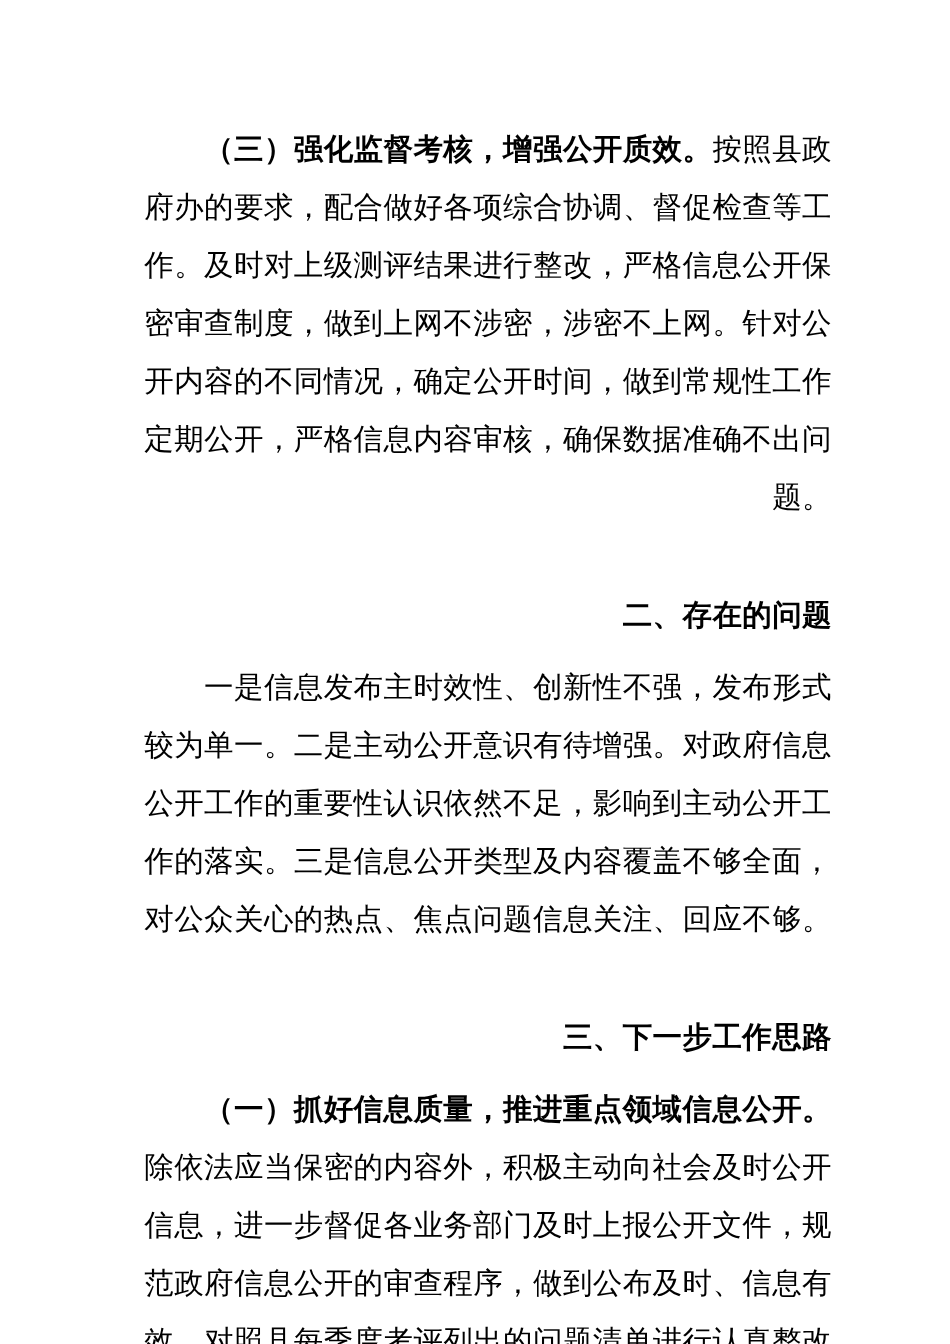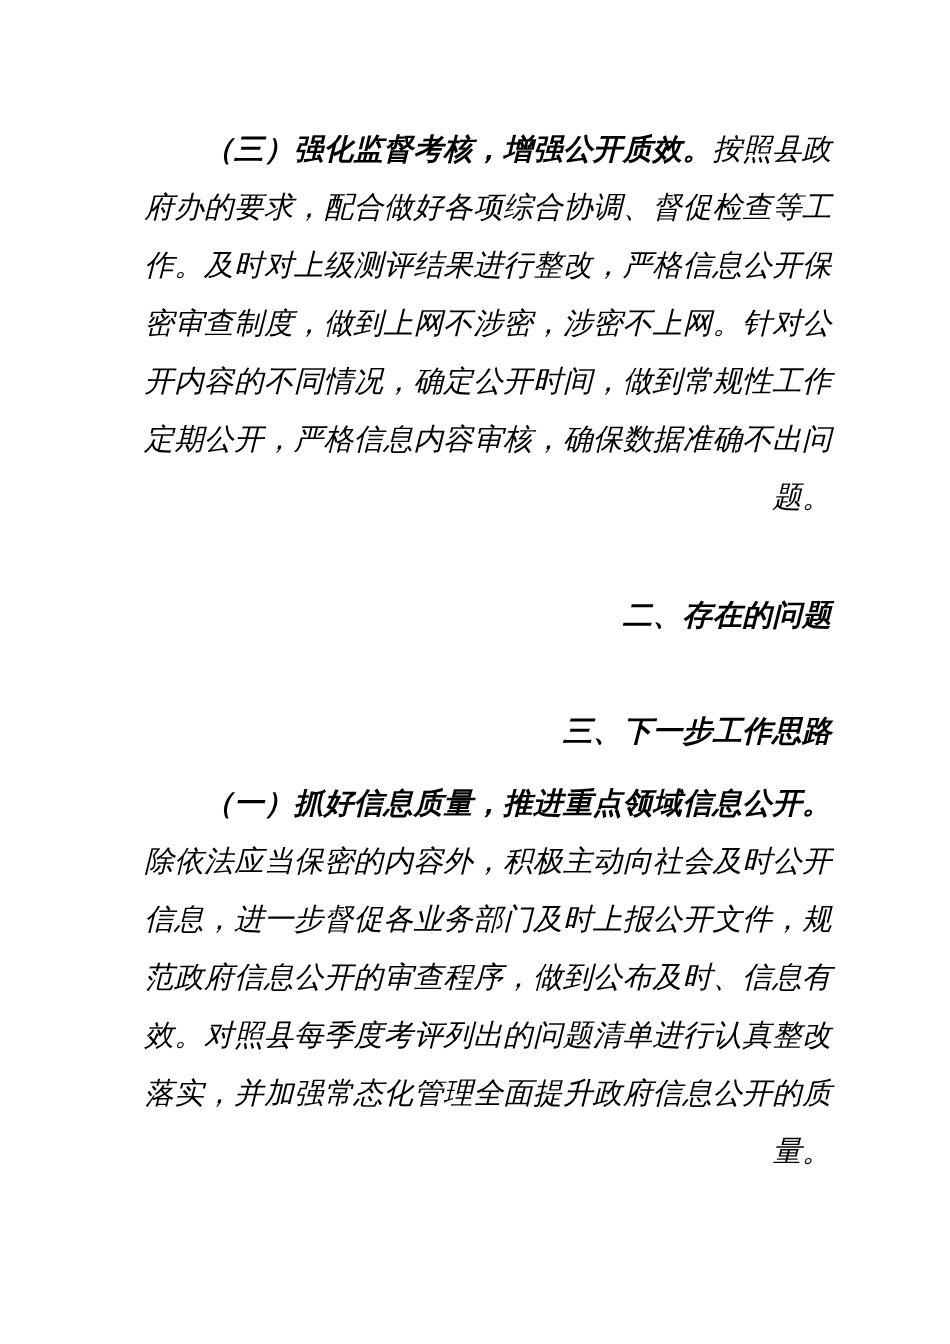--- a/index.html
+++ b/index.html
@@ -13,21 +13,20 @@
     font-family: "Liberation Sans", sans-serif;
     color: #000000;
     overflow: hidden;
   }
   .page {
     box-sizing: border-box;
     width: 950px;
     height: 1344px;
     padding: 120px 118px 79px 140px;
     background: #ffffff;
-    font-style: italic;
   }
   .para {
     font-size: 29.5px;
     line-height: 58px;
     text-align: justify;
     text-justify: inter-ideograph;
     letter-spacing: 0.4px;
     margin: 0 0 16px 0;
     word-break: break-all;
   }
@@ -56,20 +55,23 @@
 <div class="page">
 
   <p class="para indent">
     <span class="lead">（三）强化监督考核，增强公开质效。</span><span>按照县政府办的要求，配合做好各项综合协调、督促检查等工作。及时对上级测评结果进行整改，严格信息公开保密审查制度，做到上网不涉密，涉密不上网。针对公开内容的不同情况，确定公开时间，做到常规性工作定期公开，严格信息内容审核，确保数据准确不出问题。</span>
   </p>
 
   <div class="gap-mid"></div>
 
   <h2 class="heading indent">二、存在的问题</h2>
 
+  <p class="para indent">
+    <span>一是信息发布主时效性、创新性不强，发布形式较为单一。二是主动公开意识有待增强。对政府信息公开工作的重要性认识依然不足，影响到主动公开工作的落实。三是信息公开类型及内容覆盖不够全面，对公众关心的热点、焦点问题信息关注、回应不够。</span>
+  </p>
 
   <div class="gap-mid"></div>
 
   <h2 class="heading indent">三、下一步工作思路</h2>
 
   <p class="para indent">
     <span class="lead">（一）抓好信息质量，推进重点领域信息公开。</span><span>除依法应当保密的内容外，积极主动向社会及时公开信息，进一步督促各业务部门及时上报公开文件，规范政府信息公开的审查程序，做到公布及时、信息有效。对照县每季度考评列出的问题清单进行认真整改落实，并加强常态化管理全面提升政府信息公开的质量。</span>
   </p>
 
 </div>

